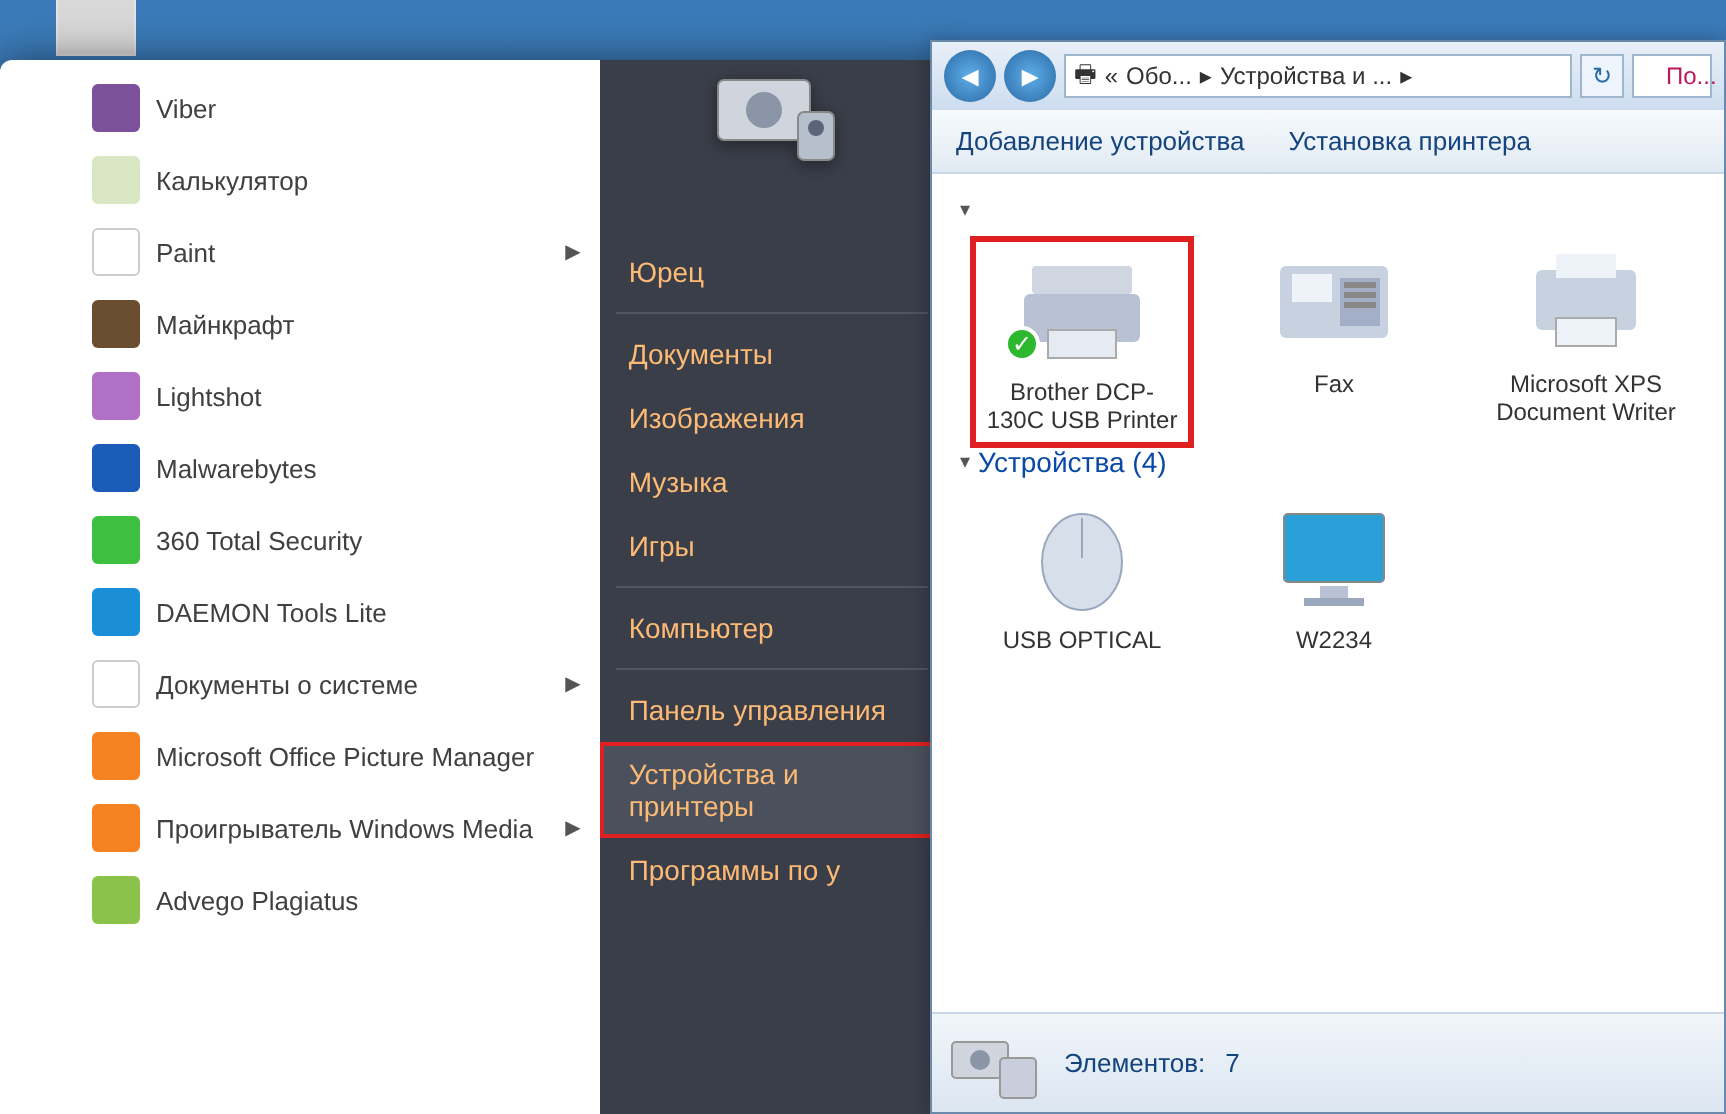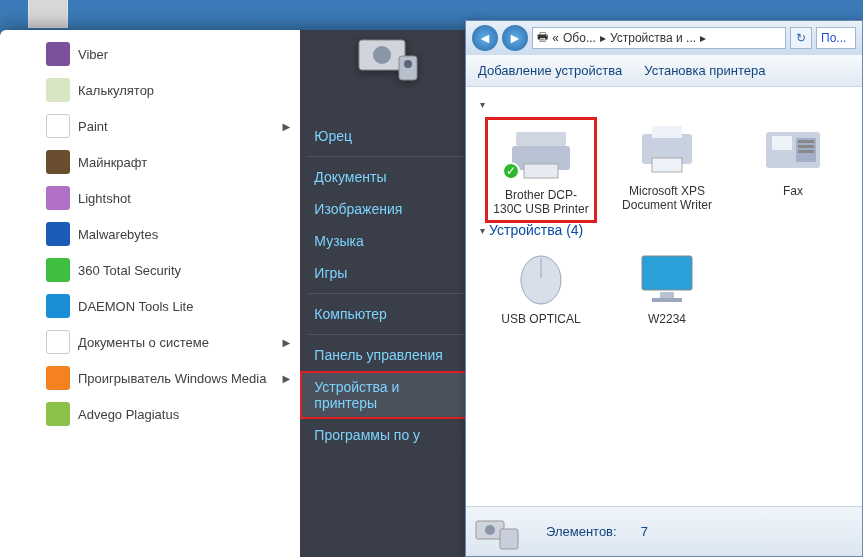--- a/index.html
+++ b/index.html
@@ -13,47 +13,47 @@
 .start-menu { position: absolute; left: 0; top: 30px; width: 472px; height: 527px; display: flex; box-shadow: 0 0 20px rgba(0,0,0,0.5); background: #fff; border-radius: 6px 6px 0 0; overflow: hidden; }
 .sm-left { width: 286px; background: #fff; padding: 6px 2px; margin-left: 36px; }
 .sm-right { width: 186px; background: #3a3e49; color: #fff; position: relative; padding-top: 90px; }
 .sm-user-pic { position: absolute; top: -4px; left: 50%; transform: translateX(-50%); width: 70px; height: 60px; }
 .sm-user-pic svg { width: 100%; height: 100%; filter: drop-shadow(0 2px 4px rgba(0,0,0,0.4)); }
 
 .sm-item { display: flex; align-items: center; padding: 6px 8px; font-size: 13px; color: #404040; cursor: default; border-radius: 3px; position: relative; }
 .sm-item .icon { width: 24px; height: 24px; margin-right: 8px; display: flex; align-items: center; justify-content: center; border-radius: 3px; flex-shrink: 0; }
 .sm-item .arrow { margin-left: auto; font-size: 10px; color: #555; }
 
-.sm-r-item { padding: 8px 14px; font-size: 14px; color: #7dd3fc; cursor: default; position: relative; }
+.sm-r-item { padding: 8px 14px; font-size: 14px; color: #fdba74; cursor: default; position: relative; }
 .sm-r-item.selected { background: #4b515c; outline: 2px solid #e02020; outline-offset: -2px; }
 .sm-r-sep { height: 1px; background: rgba(255,255,255,0.12); margin: 4px 8px; }
 
 
 .explorer { position: absolute; right: 0; top: 20px; width: 398px; height: 537px; background: #fff; border: 1px solid #6b8aab; box-shadow: 0 0 10px rgba(0,0,0,0.3); filter: blur(0); }
 .explorer * { filter: none; }
 .ex-nav { height: 34px; background: linear-gradient(to bottom,#e8f0f8,#cdddef); display: flex; align-items: center; padding: 0 6px; gap: 4px; }
 .nav-btn { width: 26px; height: 26px; border-radius: 50%; background: radial-gradient(#5faee8,#2a6aa6); display: flex; align-items: center; justify-content: center; color: #fff; font-size: 14px; }
 .addr-bar { flex: 1; height: 22px; background: #fff; border: 1px solid #9eb6ce; display: flex; align-items: center; padding-left: 4px; font-size: 12px; color: #333; gap: 4px; overflow: hidden; }
 .addr-seg { white-space: nowrap; }
-.search-box { width: 40px; height: 22px; background: #fff; border: 1px solid #9eb6ce; font-size: 12px; color: #1d4ed8; display:flex; align-items:center; padding-left:4px; }
+.search-box { width: 40px; height: 22px; background: #fff; border: 1px solid #9eb6ce; font-size: 12px; color: #be185d; display:flex; align-items:center; padding-left:16px; }
 
 .ex-toolbar { height: 32px; background: linear-gradient(to bottom,#f6fafd,#e2eaf3); border-bottom: 1px solid #c9d6e5; display: flex; align-items: center; padding: 0 12px; gap: 22px; font-size: 13px; color: #13447e; }
 
 .ex-content { padding: 10px 6px; height: calc(100% - 34px - 32px - 50px); overflow: hidden; }
 .group-header { font-size: 14px; color: #0a4aa6; margin: 2px 0 10px 8px; display: flex; align-items: center; gap: 4px; }
 .group-header .tri { font-size: 10px; color: #555; }
 .grid { display: flex; gap: 20px; flex-wrap: wrap; padding-left: 16px; }
 .device { width: 106px; text-align: center; font-size: 12px; color: #333; position: relative; }
 .device.highlighted { outline: 3px solid #e02020; padding: 4px; }
 .dev-icon { width: 70px; height: 60px; margin: 0 auto 4px; display:flex; align-items:center; justify-content:center; }
 .check { position: absolute; width: 18px; height: 18px; background: #2eb82e; border: 2px solid #fff; border-radius: 50%; color: #fff; font-size: 12px; line-height: 14px; text-align: center; top: 42px; left: 14px; }
 
 .tooltip { position: absolute; background: #ffffe1; border: 1px solid #888; padding: 4px 8px; font-size: 12px; color: #333; box-shadow: 2px 2px 4px rgba(0,0,0,0.25); white-space: normal; width: 310px; }
 
-.ex-status { position: absolute; bottom: 0; left: 0; right: 0; height: 50px; background: linear-gradient(to bottom,#f0f5fa,#dce6f1); border-top: 1px solid #c9d6e5; display: flex; align-items: center; padding-left: 8px; gap: 24px; font-size: 13px; color: #13447e; text-align: center; }
+.ex-status { position: absolute; bottom: 0; left: 0; right: 0; height: 50px; background: linear-gradient(to bottom,#f0f5fa,#dce6f1); border-top: 1px solid #c9d6e5; display: flex; align-items: center; padding-left: 8px; gap: 10px; font-size: 13px; color: #13447e; text-align: center; }
 .status-icon { width: 48px; height: 38px; }
 
 
 .ic-viber { background: #7b519c; } .ic-calc { background: #d8e6c4; } .ic-paint { background: #fff; border:1px solid #ccc; }
 .ic-mine { background: #6b4e2f; } .ic-light { background: #b070c5; } .ic-malw { background: #1a5cb8; }
 .ic-360 { background: #3fbf3f; border-radius:50%; } .ic-daemon { background: #1a8fd8; border-radius:50%; }
 .ic-info { background: #fff; border:1px solid #ccc; } .ic-mspic { background: #f58220; } .ic-wmp { background: #f58220; } .ic-advego { background: #8bc34a; }
 </style>
 </head>
 <body>
@@ -96,20 +96,24 @@
     </div>
       <div class="sm-item">
         <span class="icon ic-daemon"></span>
     <span>DAEMON Tools Lite</span>
     </div>
       <div class="sm-item">
         <span class="icon ic-info"></span>
     <span>Документы о системе</span>
     <span class="arrow">▶</span>
       </div>
+      <div class="sm-item">
+        <span class="icon ic-mspic"></span>
+    <span>Microsoft Office Picture Manager</span>
+    </div>
       <div class="sm-item">
         <span class="icon ic-wmp"></span>
     <span>Проигрыватель Windows Media</span>
     <span class="arrow">▶</span>
       </div>
       <div class="sm-item">
         <span class="icon ic-advego"></span>
     <span>Advego Plagiatus</span>
     </div>
     </div>
@@ -180,41 +184,41 @@
               <rect x="6" y="22" width="58" height="24" fill="#b8c2d4" rx="3"></rect>
               <rect x="18" y="40" width="34" height="14" fill="#e5eaf3" stroke="#aaa"></rect>
             </svg>
           </div>
       <div class="check">✓</div>
       <div>Brother DCP-130C USB Printer</div>
         </div>
         <div class="device">
           <div class="dev-icon">
             <svg viewBox="0 0 70 60">
-              <rect x="10" y="14" width="50" height="30" fill="#c8d1e0" rx="3"></rect>
-              <rect x="20" y="6" width="30" height="12" fill="#eef2f9"></rect>
-              <rect x="20" y="38" width="30" height="14" fill="#eef2f9" stroke="#aaa"></rect>
-            </svg>
-          </div>
-
-      <div>Microsoft XPS Document Writer</div>
-        </div>
-        <div class="device">
-          <div class="dev-icon">
-            <svg viewBox="0 0 70 60">
               <rect x="8" y="12" width="54" height="36" fill="#c8d1e0" rx="3"></rect>
               <rect x="14" y="16" width="20" height="14" fill="#eef2f9"></rect>
               <rect x="38" y="18" width="20" height="24" fill="#a3afc6"></rect>
               <rect x="40" y="20" width="16" height="3" fill="#888"></rect>
               <rect x="40" y="25" width="16" height="3" fill="#888"></rect>
               <rect x="40" y="30" width="16" height="3" fill="#888"></rect>
             </svg>
           </div>
 
       <div>Fax</div>
+        </div>
+        <div class="device">
+          <div class="dev-icon">
+            <svg viewBox="0 0 70 60">
+              <rect x="10" y="14" width="50" height="30" fill="#c8d1e0" rx="3"></rect>
+              <rect x="20" y="6" width="30" height="12" fill="#eef2f9"></rect>
+              <rect x="20" y="38" width="30" height="14" fill="#eef2f9" stroke="#aaa"></rect>
+            </svg>
+          </div>
+
+      <div>Microsoft XPS Document Writer</div>
         </div>
       </div>
       <div class="group-header">
         <span class="tri">▾</span>
     <span>Устройства (4)</span>
       </div>
       <div class="grid">
         <div class="device">
           <div class="dev-icon">
             <svg viewBox="0 0 70 60">

